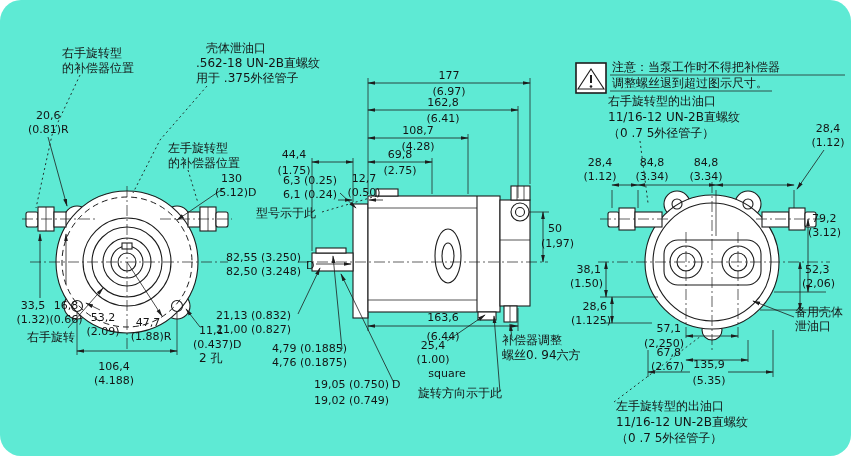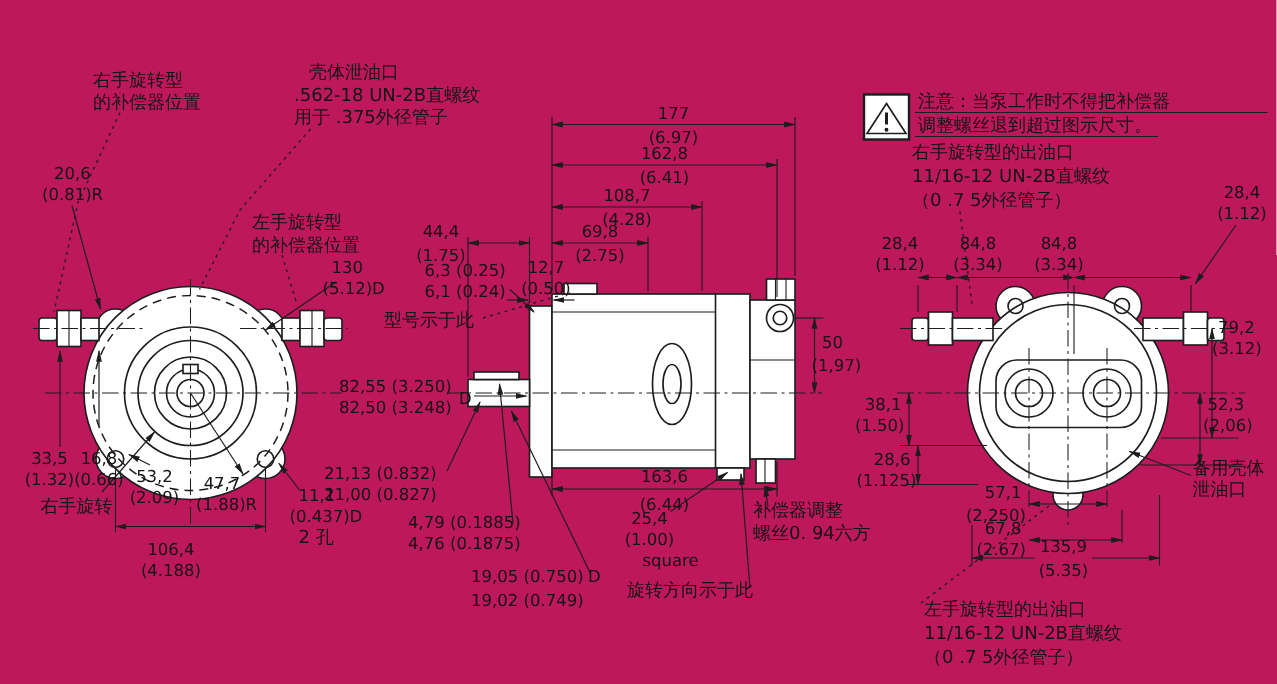--- a/index.html
+++ b/index.html
@@ -1,16 +1,16 @@
 <!DOCTYPE html>
 <html><head>
 <meta charset="utf-8">
 <style>
   html,body{margin:0;padding:0;background:#fff;}
-  .stage{position:relative;width:851px;height:456px;background:#be185d;overflow:hidden;}
+  .stage{position:relative;width:851px;height:456px;background:#5eead4;overflow:hidden;border-radius:21px;}
   svg{display:block;}
   .ln{stroke:#1d1d1d;stroke-width:1.1;fill:none;}
   .lnf{stroke:#1d1d1d;stroke-width:1.1;fill:#fff;}
   .thin{stroke:#1d1d1d;stroke-width:.75;fill:none;}
   .cl{stroke:#1d1d1d;stroke-width:.7;fill:none;stroke-dasharray:11 3 2 3;}
   .dash{stroke:#1d1d1d;stroke-width:1;fill:none;stroke-dasharray:6 4;}
   .dot{stroke:#1d1d1d;stroke-width:.9;fill:none;stroke-dasharray:2 3;}
   .dim{stroke:#1d1d1d;stroke-width:.8;fill:none;}
   #arr path{fill:#1d1d1d;}
   text{font-family:"DejaVu Sans","Liberation Sans",sans-serif;font-size:11px;fill:#141414;}

